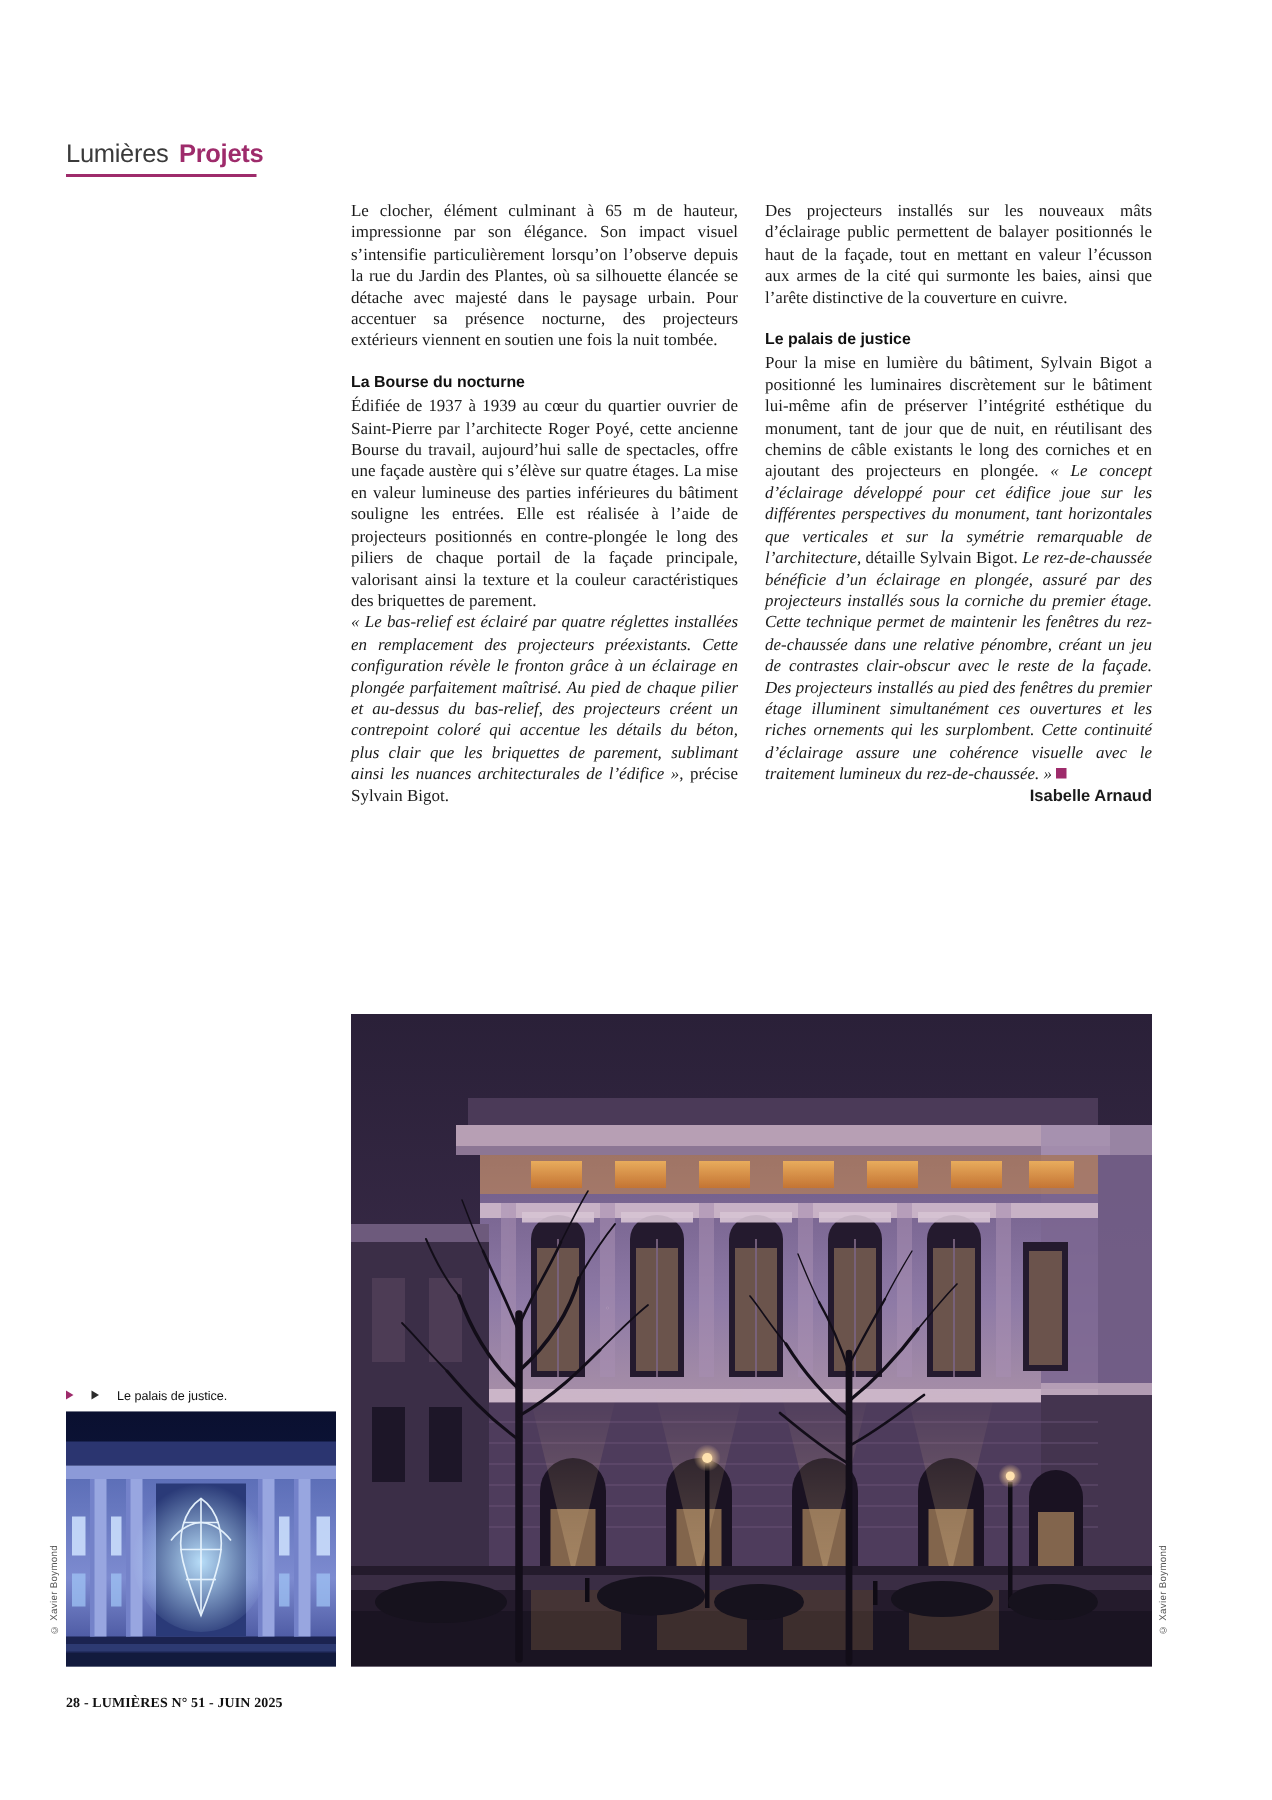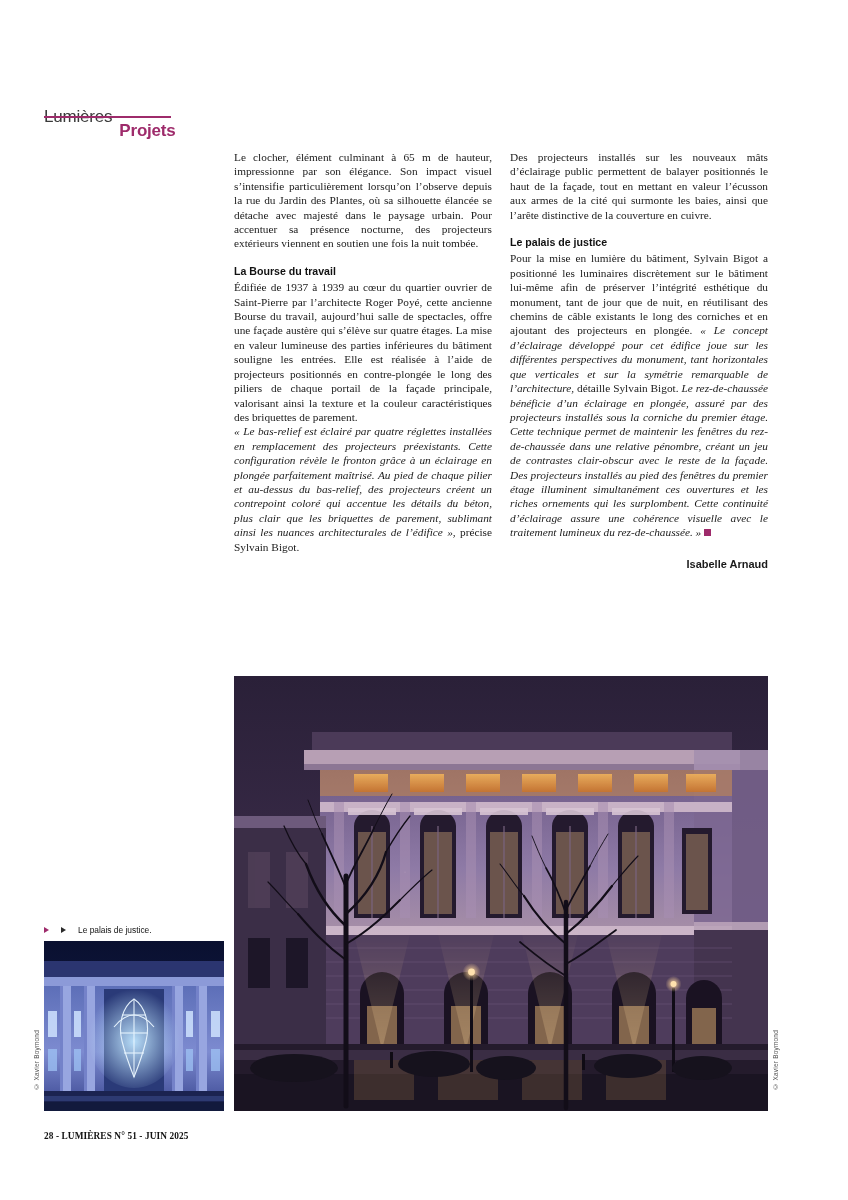--- a/index.html
+++ b/index.html
@@ -32,35 +32,34 @@
     font-weight: 400;
     color: #3a3a3a;
     letter-spacing: -0.2px;
   }
   .masthead .section {
     font-family: "Liberation Sans", sans-serif;
     font-size: 17px;
     font-weight: bold;
     color: #9e2b6b;
     letter-spacing: -0.2px;
-    margin-top: 28px;
   }
   .masthead-rule {
     position: absolute;
     left: 44px;
     top: 116px;
     width: 127px;
     height: 2px;
     background: #9e2b6b;
   }
 
   
   .col {
     position: absolute;
-    top: 150px;
+    top: 134px;
     width: 258px;
     font-size: 11.3px;
     line-height: 14.4px;
     text-align: justify;
     text-justify: inter-word;
     hyphens: auto;
   }
   .col-left  { left: 234px; }
   .col-right { left: 510px; }
 
@@ -78,21 +77,21 @@
     margin: 13px 0 2px 0;
     text-align: left;
   }
   .italic { font-style: italic; }
 
   .byline {
     font-family: "Liberation Sans", sans-serif;
     font-size: 11px;
     font-weight: bold;
     text-align: right;
-    margin-top: 17px;
+    margin-top: 0;
   }
   .endmark {
     display: inline-block;
     width: 7px;
     height: 7px;
     background: #9e2b6b;
     margin-left: 3px;
     vertical-align: 0px;
   }
 
@@ -171,21 +170,21 @@
 <body>
 
 <div class="masthead">
   <span class="brand">Lumières</span>
   <span class="section">Projets</span>
 </div>
 <div class="masthead-rule"></div>
 
 <div class="col col-left">
   <p>Le clocher, élément culminant à 65 m de hauteur, impressionne par son élégance. Son impact visuel s’intensifie particulièrement lorsqu’on l’observe depuis la rue du Jardin des Plantes, où sa silhouette élancée se détache avec majesté dans le paysage urbain. Pour accentuer sa présence nocturne, des projecteurs extérieurs viennent en soutien une fois la nuit tombée.</p>
-  <div class="subhead">La Bourse du travail</div>
+  <div class="subhead">La Bourse du nocturne</div>
   <p>Édifiée de 1937 à 1939 au cœur du quartier ouvrier de Saint-Pierre par l’architecte Roger Poyé, cette ancienne Bourse du travail, aujourd’hui salle de spectacles, offre une façade austère qui s’élève sur quatre étages. La mise en valeur lumineuse des parties inférieures du bâtiment souligne les entrées. Elle est réalisée à l’aide de projecteurs positionnés en contre-plongée le long des piliers de chaque portail de la façade principale, valorisant ainsi la texture et la couleur caractéristiques des briquettes de parement.</p>
   <p class="italic"><span>« Le bas-relief est éclairé par quatre réglettes installées en remplacement des projecteurs préexistants. Cette configuration révèle le fronton grâce à un éclairage en plongée parfaitement maîtrisé. Au pied de chaque pilier et au-dessus du bas-relief, des projecteurs créent un contrepoint coloré qui accentue les détails du béton, plus clair que les briquettes de parement, sublimant ainsi les nuances architecturales de l’édifice »,</span> <span style="font-style:normal">précise Sylvain Bigot.</span></p>
 </div>
 
 <div class="col col-right">
   <p>Des projecteurs installés sur les nouveaux mâts d’éclairage public permettent de balayer positionnés le haut de la façade, tout en mettant en valeur l’écusson aux armes de la cité qui surmonte les baies, ainsi que l’arête distinctive de la couverture en cuivre.</p>
   <div class="subhead">Le palais de justice</div>
   <p><span>Pour la mise en lumière du bâtiment, Sylvain Bigot a positionné les luminaires discrètement sur le bâtiment lui-même afin de préserver l’intégrité esthétique du monument, tant de jour que de nuit, en réutilisant des chemins de câble existants le long des corniches et en ajoutant des projecteurs en plongée.</span> <span class="italic">« Le concept d’éclairage développé pour cet édifice joue sur les différentes perspectives du monument, tant horizontales que verticales et sur la symétrie remarquable de l’architecture,</span> <span>détaille Sylvain Bigot.</span> <span class="italic">Le rez-de-chaussée bénéficie d’un éclairage en plongée, assuré par des projecteurs installés sous la corniche du premier étage. Cette technique permet de maintenir les fenêtres du rez-de-chaussée dans une relative pénombre, créant un jeu de contrastes clair-obscur avec le reste de la façade. Des projecteurs installés au pied des fenêtres du premier étage illuminent simultanément ces ouvertures et les riches ornements qui les surplombent. Cette continuité d’éclairage assure une cohérence visuelle avec le traitement lumineux du rez-de-chaussée. »</span><span class="endmark"></span></p>
   <div class="byline">Isabelle Arnaud</div>
 </div>

